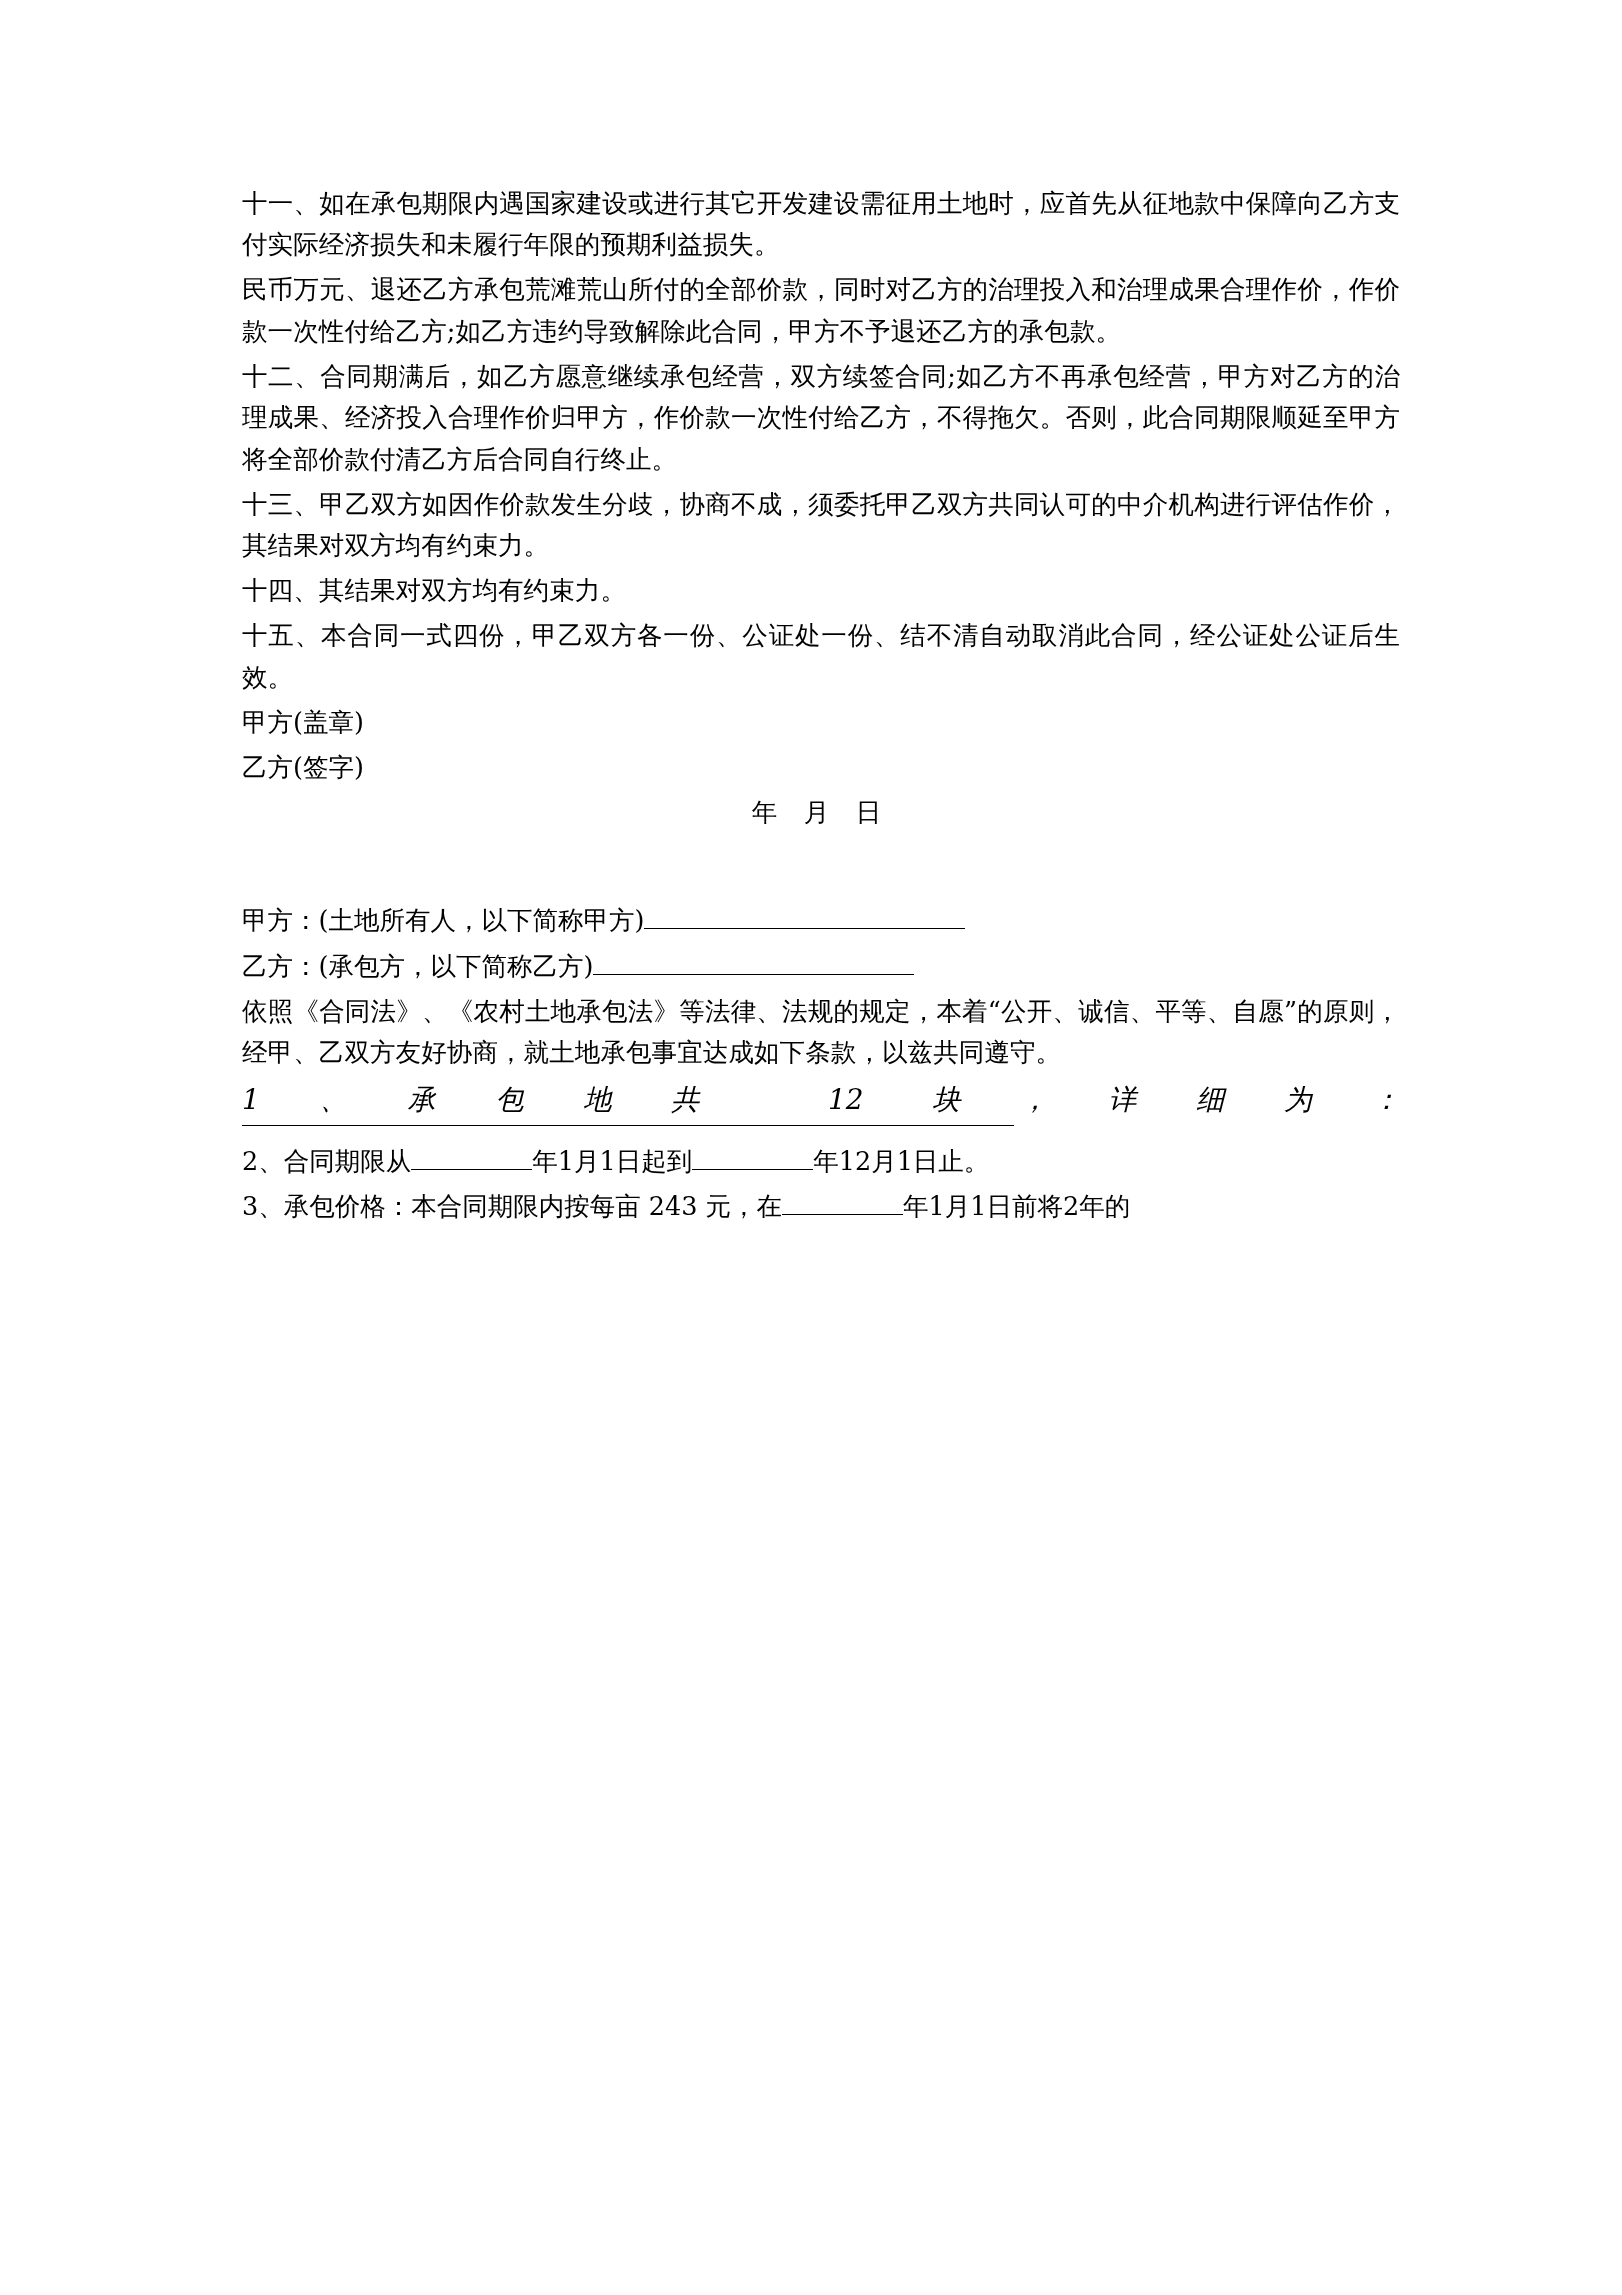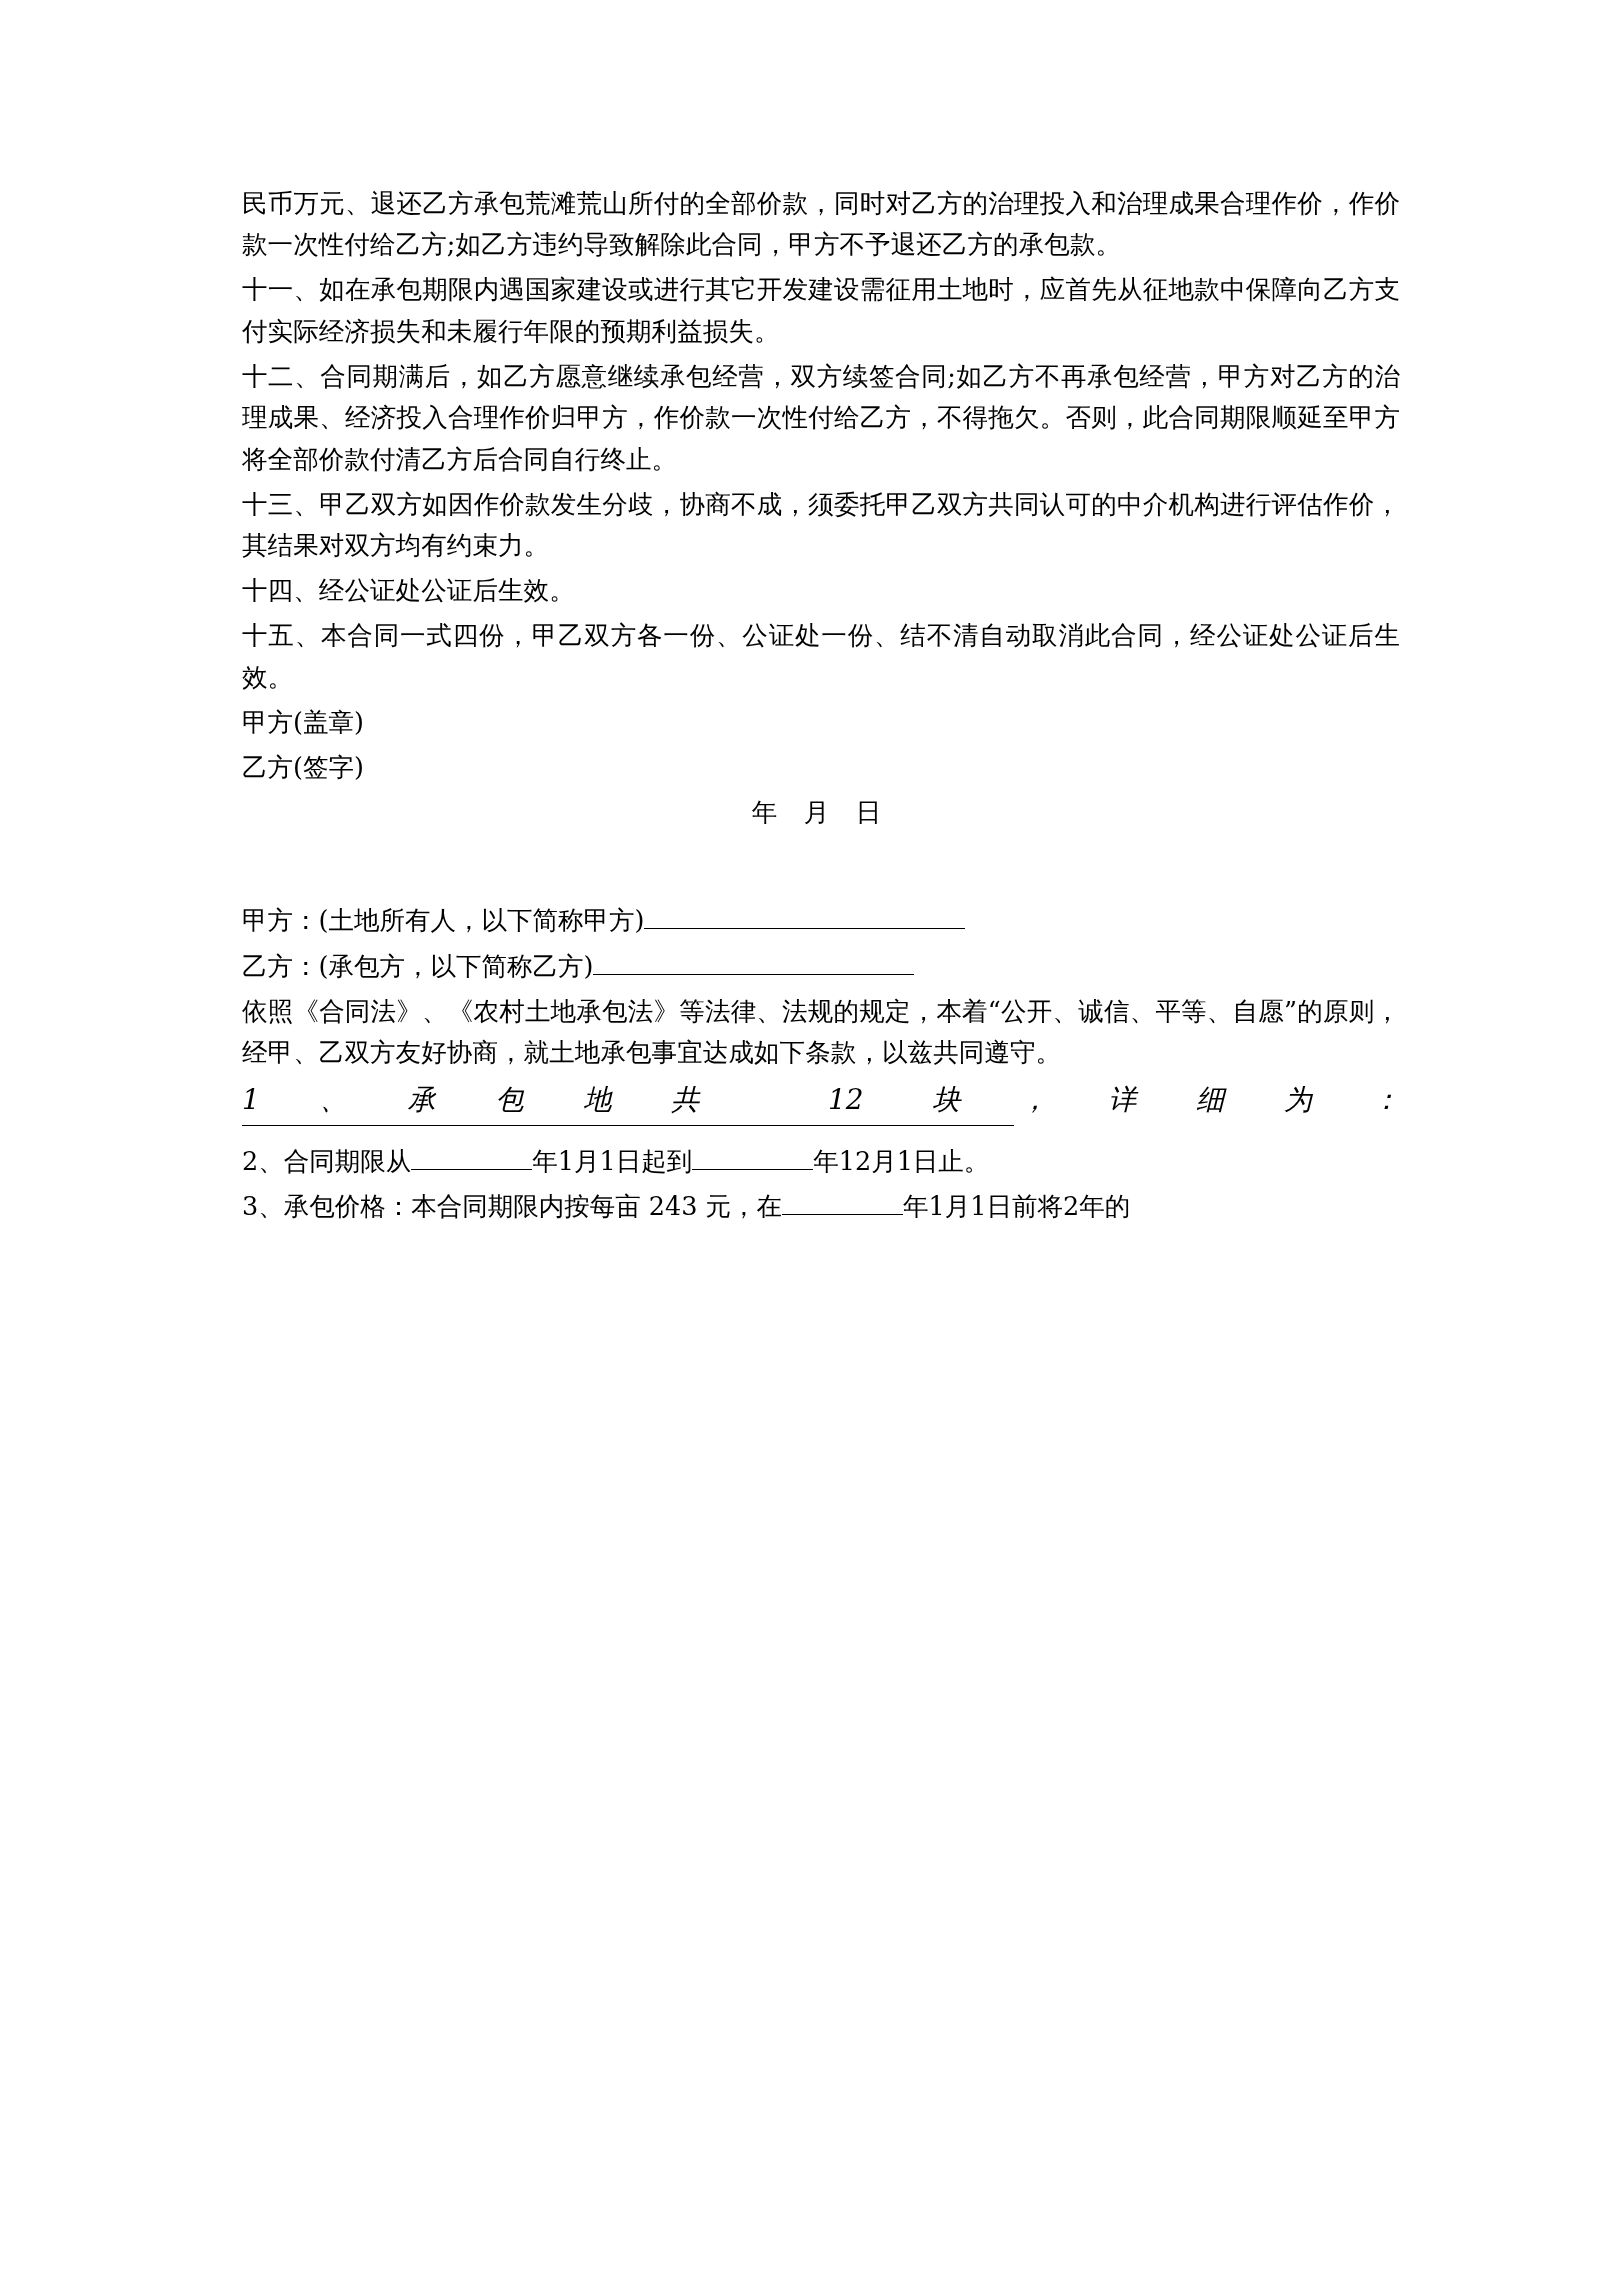--- a/index.html
+++ b/index.html
@@ -72,29 +72,29 @@
     letter-spacing: 9.2px;
     text-align: center;
   }
 </style>
 </head>
 <body>
 
 <div class="page">
   <div class="doc">
 
+    <p class="para">十一、如在承包期限内遇国家建设或进行其它开发建设需征用土地时，应首先从征地款中保障向乙方支付实际经济损失和未履行年限的预期利益损失。</p>
+
     <p class="para">民币万元、退还乙方承包荒滩荒山所付的全部价款，同时对乙方的治理投入和治理成果合理作价，作价款一次性付给乙方;如乙方违约导致解除此合同，甲方不予退还乙方的承包款。</p>
-
-    <p class="para">十一、如在承包期限内遇国家建设或进行其它开发建设需征用土地时，应首先从征地款中保障向乙方支付实际经济损失和未履行年限的预期利益损失。</p>
 
     <p class="para">十二、合同期满后，如乙方愿意继续承包经营，双方续签合同;如乙方不再承包经营，甲方对乙方的治理成果、经济投入合理作价归甲方，作价款一次性付给乙方，不得拖欠。否则，此合同期限顺延至甲方将全部价款付清乙方后合同自行终止。</p>
 
     <p class="para">十三、甲乙双方如因作价款发生分歧，协商不成，须委托甲乙双方共同认可的中介机构进行评估作价，其结果对双方均有约束力。</p>
 
-    <p class="para">十四、经公证处公证后生效。</p>
+    <p class="para">十四、其结果对双方均有约束力。</p>
 
     <p class="para">十五、本合同一式四份，甲乙双方各一份、公证处一份、结不清自动取消此合同，经公证处公证后生效。</p>
 
     <div class="sig-line">甲方(盖章)</div>
     <div class="sig-line">乙方(签字)</div>
     <div class="dateline">年  月  日</div>
 
     <div class="spacer-block"></div>
 
     <div class="sig-line">

